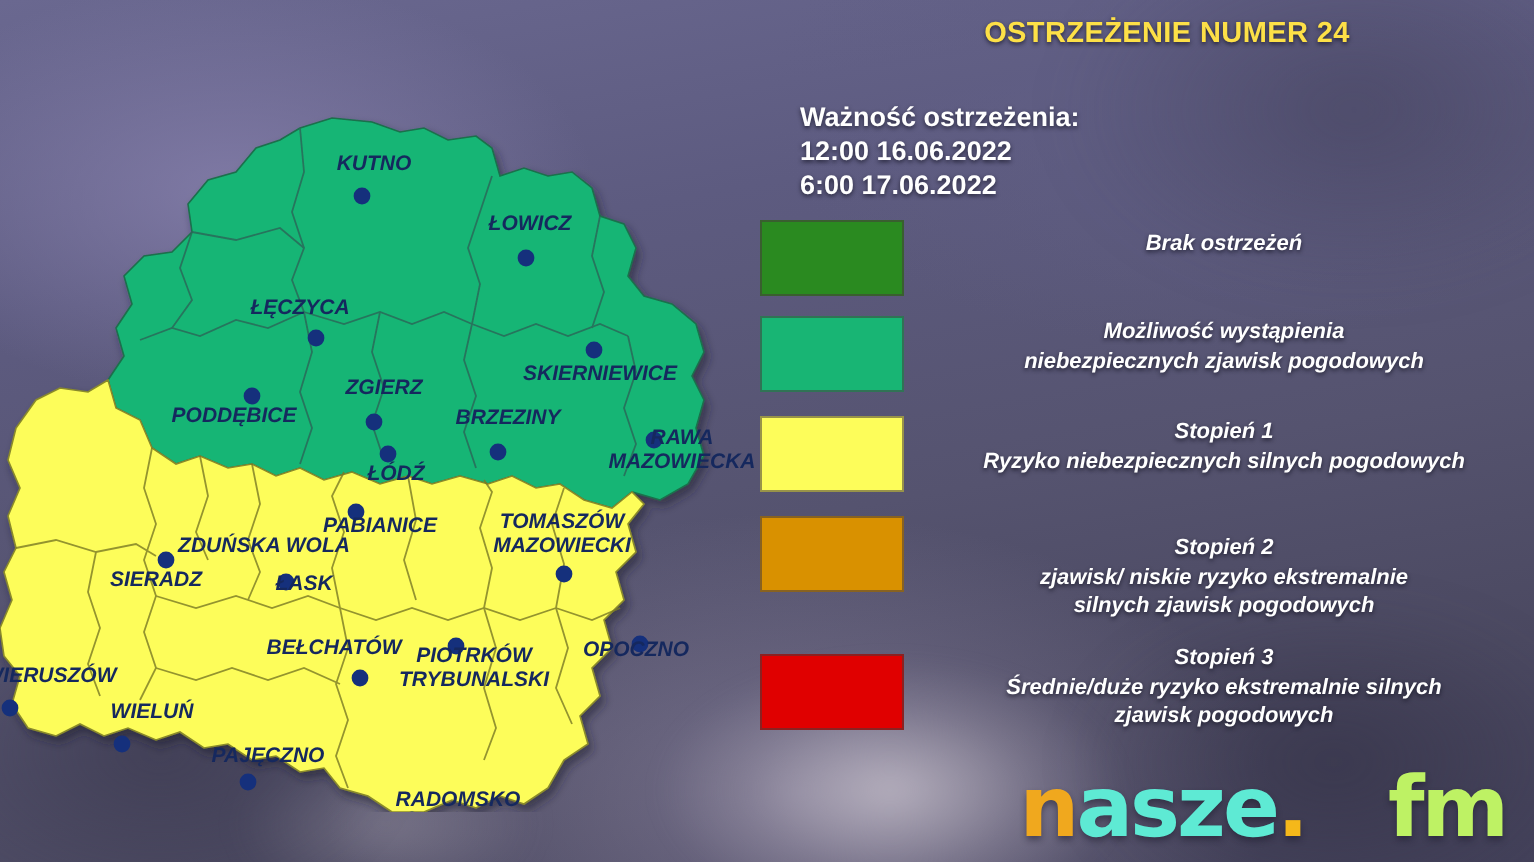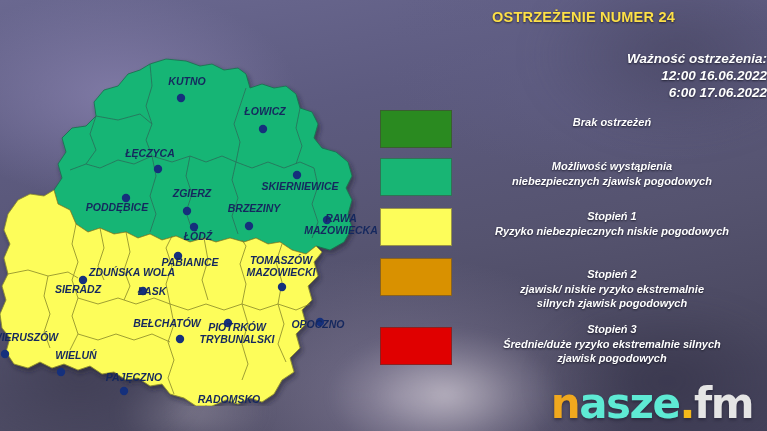--- a/index.html
+++ b/index.html
@@ -96,25 +96,24 @@
     color: #fde047;
     font-size: 14.5px;
     font-weight: bold;
     letter-spacing: 0.2px;
     text-shadow: 0 1px 2px rgba(20,20,35,0.75);
   }
   .validity {
     position: absolute;
     left: 0; top: 50px;
     width: 367px;
-    text-align: right;
+    text-align: left;
     color: #ffffff;
     font-size: 13.5px;
     font-weight: bold;
-    font-style: italic;
     line-height: 17px;
     text-shadow: 0 1px 2px rgba(20,20,35,0.75);
   }
   .swatch {
     position: absolute;
     left: -20px;
     width: 72px;
     border: 1px solid rgba(70,60,60,0.55);
     box-sizing: border-box;
   }
@@ -139,21 +138,21 @@
     font-family: "DejaVu Sans", sans-serif;
     font-size: 42px;
     font-weight: bold;
     letter-spacing: -1.5px;
     line-height: 1;
     text-shadow: 0 2px 3px rgba(25,22,40,0.45);
   }
   .logo-n { color: #f0a81e; }
   .logo-mid { color: #5eead4; }
   .logo-dot { color: #f5b81a; }
-  .logo-fm { color: #e5e5e5; }
+  .logo-fm { color: #bef264; margin-left: 41px; }
 </style>
 </head>
 <body>
 
 <div id="stage">
 
   <div class="bg-base"></div>
   <div class="bg-dark-tr"></div>
   <div class="bg-glow-a"></div>
   <div class="bg-glow-b"></div>
@@ -294,21 +293,21 @@
           <div>Brak ostrzeżeń</div>
         </div>
         <div class="swatch" style="top: 158px; height: 38px; background: rgb(24, 181, 116);"></div>
         <div class="legend-text" style="top: 159px;">
           <div>Możliwość wystąpienia</div>
           <div>niebezpiecznych zjawisk pogodowych</div>
         </div>
         <div class="swatch" style="top: 208px; height: 38px; background: rgb(253, 253, 90);"></div>
         <div class="legend-text" style="top: 209px;">
           <div>Stopień 1</div>
-          <div>Ryzyko niebezpiecznych niskie pogodowych</div>
+          <div>Ryzyko niebezpiecznych silnych pogodowych</div>
         </div>
         <div class="swatch" style="top: 258px; height: 38px; background: rgb(217, 145, 0);"></div>
         <div class="legend-text" style="top: 267px;">
           <div>Stopień 2</div>
           <div>zjawisk/ niskie ryzyko ekstremalnie</div>
           <div>silnych zjawisk pogodowych</div>
         </div>
         <div class="swatch" style="top: 327px; height: 38px; background: rgb(224, 0, 0);"></div>
         <div class="legend-text" style="top: 322px;">
           <div>Stopień 3</div>

